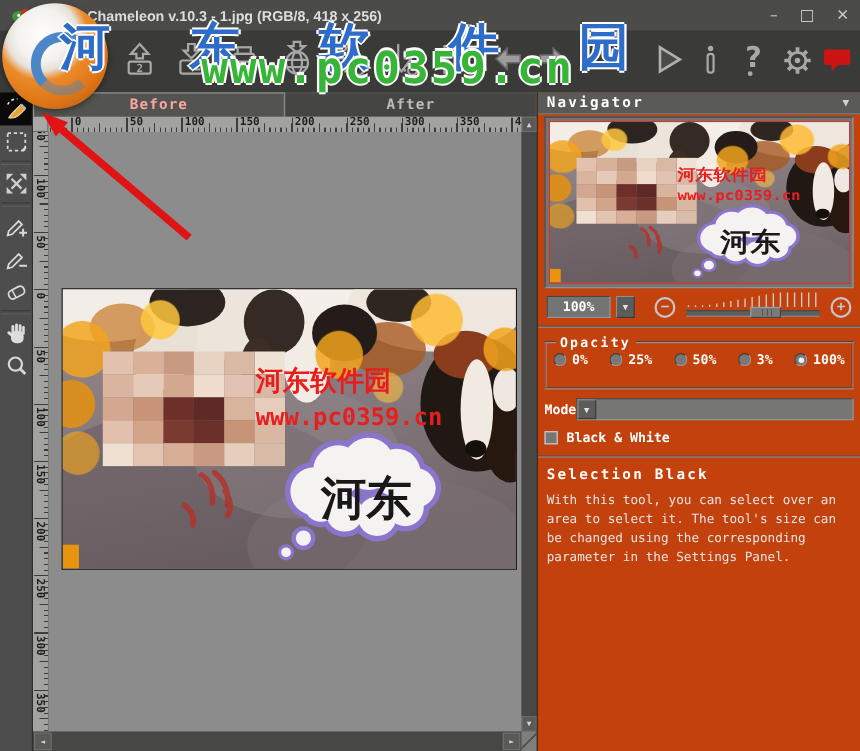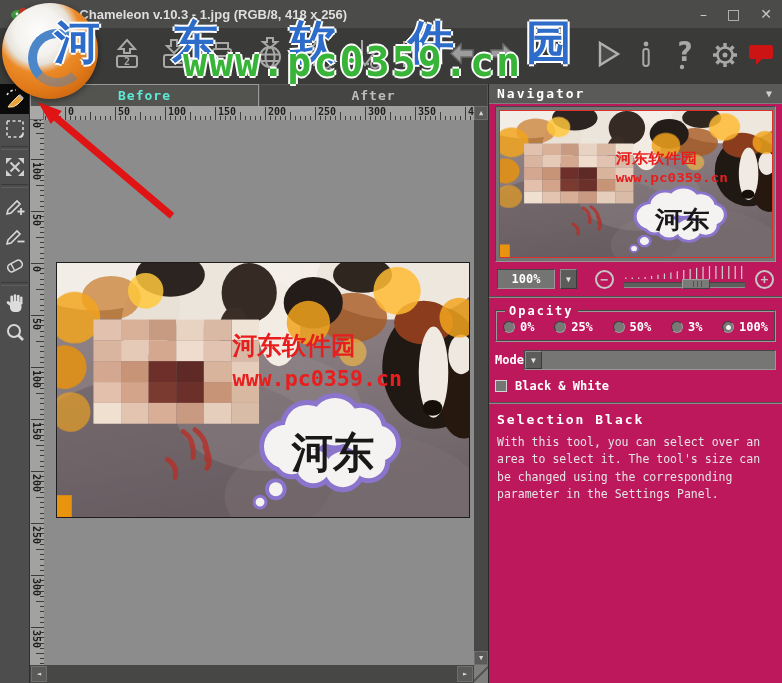--- a/index.html
+++ b/index.html
@@ -17,21 +17,21 @@
   
   .main{display:flex;height:603px;background:#3a3a38;padding-top:4px;box-sizing:border-box;}
   .toolpanel{width:30px;background:#4d4d4d;border-right:1px solid #2e2e2e;box-sizing:border-box;flex:0 0 30px;}
   .tool{width:29px;height:30px;display:flex;align-items:center;justify-content:center;cursor:pointer;}
   .tool.active{background:#0a0a0a;}
   .tp-sep{height:2px;border-top:1px solid #3a3a3a;border-bottom:1px solid #5e5e5e;margin:2px 1px;}
   
   .canvas-area{width:458px;flex:0 0 458px;display:flex;flex-direction:column;}
   .tabs{height:22px;display:flex;background:#3c3c3a;}
   .tab{flex:1;display:flex;align-items:center;justify-content:center;font:bold 13px "DejaVu Sans Mono",monospace;letter-spacing:1px;box-sizing:border-box;cursor:pointer;}
-  .tab.active{background:#53534f;color:#5eead4;border:1px solid #98989a;border-bottom:none;}
+  .tab.active{background:#53534f;color:#fca5a5;border:1px solid #98989a;border-bottom:none;}
   .tab.inactive{background:#454543;color:#bdbdbd;border:1px solid #565654;border-bottom:none;}
   .canvas-mid{display:grid;grid-template-columns:14px 430px 14px;grid-template-rows:14px 545px;flex:0 0 559px;}
   .ruler-corner{grid-column:1;grid-row:1;background:#a8a8a6;border-right:1px solid #6a6a6a;border-bottom:1px solid #6a6a6a;box-sizing:border-box;}
   .h-ruler{grid-column:2;grid-row:1;background:#a2a2a0;position:relative;overflow:hidden;
     background-image:
       repeating-linear-gradient(90deg,#3c3c3c 0 1px,transparent 1px 50px),
       repeating-linear-gradient(90deg,#3c3c3c 0 1px,transparent 1px 25px),
       repeating-linear-gradient(90deg,#3c3c3c 0 1px,transparent 1px 5px);
     background-size:2000px 13px,2000px 8px,2000px 4px;
     background-position:-29px bottom,-4px bottom,-4px bottom;
@@ -48,35 +48,35 @@
   .rl-v{position:absolute;left:12px;transform:rotate(90deg);transform-origin:0 0;font:bold 10px "DejaVu Sans Mono",monospace;color:#1e1e1e;}
   .canvas{grid-column:2;grid-row:2;background:#8c8c8c;position:relative;overflow:hidden;}
   .image-frame{position:absolute;left:12px;top:142px;border:1px solid #1c1c1c;font-size:0;}
   .v-scroll{grid-column:3;grid-row:1/3;background:#474745;display:flex;flex-direction:column;justify-content:space-between;align-items:center;}
   .scroll-btn{width:14px;height:14px;background:#5a5a58;border:1px solid #6e6e6c;box-sizing:border-box;color:#d6d6d6;font-size:7px;display:flex;align-items:center;justify-content:center;cursor:pointer;}
   .h-scrollrow{height:18px;display:flex;}
   .h-scroll{flex:1;background:#474745;display:flex;justify-content:space-between;align-items:center;}
   .h-scroll .scroll-btn{width:16px;height:16px;margin:1px;font-size:7px;}
   .corner-grip{width:14px;height:18px;background:#7e7e7c;background-image:linear-gradient(135deg,transparent 44%,#555553 44%,#555553 54%,transparent 54%);}
   
-  .sidebar{flex:1;background:#be185d;border-left:1px solid #2a2a2a;display:flex;flex-direction:column;box-sizing:border-box;}
+  .sidebar{flex:1;background:#c2410c;border-left:1px solid #2a2a2a;display:flex;flex-direction:column;box-sizing:border-box;}
   .nav-header{height:19px;background:#5a5a58;color:#fff;font:bold 13px "DejaVu Sans Mono",monospace;display:flex;align-items:center;padding:0 8px;letter-spacing:2px;border-bottom:1px solid #7e7e7e;}
   .nav-caret{margin-left:auto;color:#d2d2d2;font-size:10px;cursor:pointer;}
   .thumb-frame{margin:2px 6px 0;height:154px;background:#747472;border:1px solid;border-color:#454545 #979797 #979797 #454545;display:flex;align-items:center;justify-content:center;}
   .nav-thumb{outline:1px solid #d93030;font-size:0;}
   .zoom-row{height:26px;margin:4px 8px 2px;display:flex;align-items:center;gap:5px;}
   .zoom-field{width:56px;height:18px;background:#747472;border:1px solid;border-color:#454545 #989898 #989898 #454545;color:#fff;font:bold 12px "DejaVu Sans Mono",monospace;display:flex;align-items:center;justify-content:center;}
   .dd-btn{width:17px;height:20px;background:#5c5c5a;border:1px solid;border-color:#8e8e8e #3a3a3a #3a3a3a #8e8e8e;color:#e2e2e2;font-size:8px;display:flex;align-items:center;justify-content:center;cursor:pointer;box-sizing:border-box;}
   .circle-btn{width:19px;height:19px;border-radius:50%;border:2px solid #c6c6c6;color:#c6c6c6;background:none;font:bold 13px "DejaVu Sans Mono",monospace;line-height:13px;text-align:center;padding:0;box-sizing:border-box;cursor:pointer;flex:0 0 19px;}
   .slider-wrap{flex:1;position:relative;height:26px;margin:0 4px;}
   .slider-ticks{position:absolute;left:0;top:0;width:100%;height:14px;}
   .slider-track{position:absolute;left:1px;right:1px;top:16px;height:4px;background:#5e5e5c;border-top:1px solid #454545;border-bottom:1px solid #8e8e8e;}
   .slider-thumb{position:absolute;top:13px;left:48%;width:28px;height:10px;background:#7a7a78;border:1px solid;border-color:#9e9e9e #454545 #454545 #9e9e9e;box-sizing:border-box;cursor:pointer;
     background-image:repeating-linear-gradient(90deg,transparent 0 3px,#55534f 3px 4px);background-size:13px 6px;background-position:center;background-repeat:no-repeat;}
-  fieldset.opacity{margin:6px 6px 0;border:2px groove #9a9a9a;padding:1px 2px 6px;}
+  fieldset.opacity{margin:6px 6px 0;border:2px groove #9a9a9a;padding:1px 2px 18px;}
   fieldset.opacity legend{font:bold 12px "DejaVu Sans Mono",monospace;color:#fff;padding:0 4px;margin-left:6px;letter-spacing:2px;}
   .radio-row{display:flex;padding:1px 4px 0;justify-content:space-between;}
   .radio{display:flex;align-items:center;gap:5px;color:#fff;font:bold 12px "DejaVu Sans Mono",monospace;cursor:pointer;}
   .rc{width:12px;height:12px;border-radius:50%;background:#787876;border:1px solid;border-color:#3c3c3c #9a9a9a #9a9a9a #3c3c3c;box-sizing:border-box;}
   .rc.on::after{content:'';display:block;width:5px;height:5px;border-radius:50%;background:#f2f2f2;margin:2.5px auto 0;}
   .mode-row{margin:8px 6px 0;display:flex;align-items:center;gap:0;color:#fff;font:bold 12px "DejaVu Sans Mono",monospace;}
   .dd{flex:1;height:20px;background:#767674;border:1px solid;border-color:#454545 #989898 #989898 #454545;display:flex;align-items:center;box-sizing:border-box;cursor:pointer;}
   .dd-value{flex:1;padding-left:5px;color:#fff;}
   .dd .dd-btn{height:18px;border:1px solid;border-color:#8e8e8e #3a3a3a #3a3a3a #8e8e8e;}
   .bw-row{margin:9px 6px 7px;display:flex;align-items:center;gap:8px;color:#fff;font:bold 12px "DejaVu Sans Mono",monospace;cursor:pointer;}

